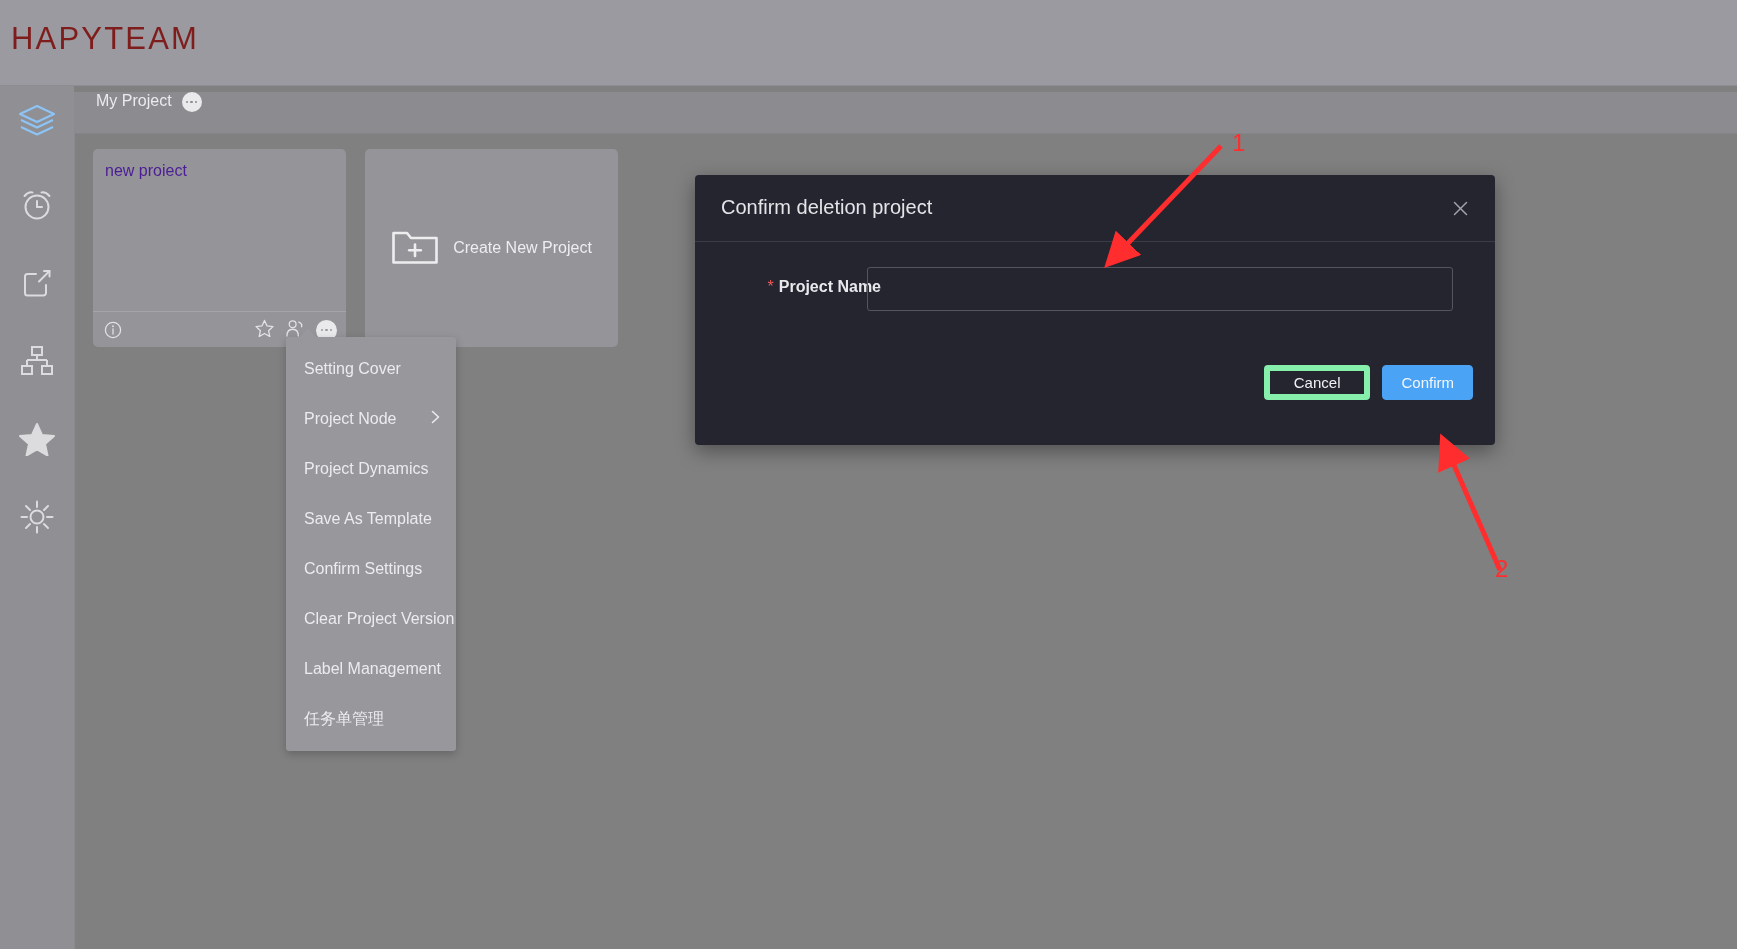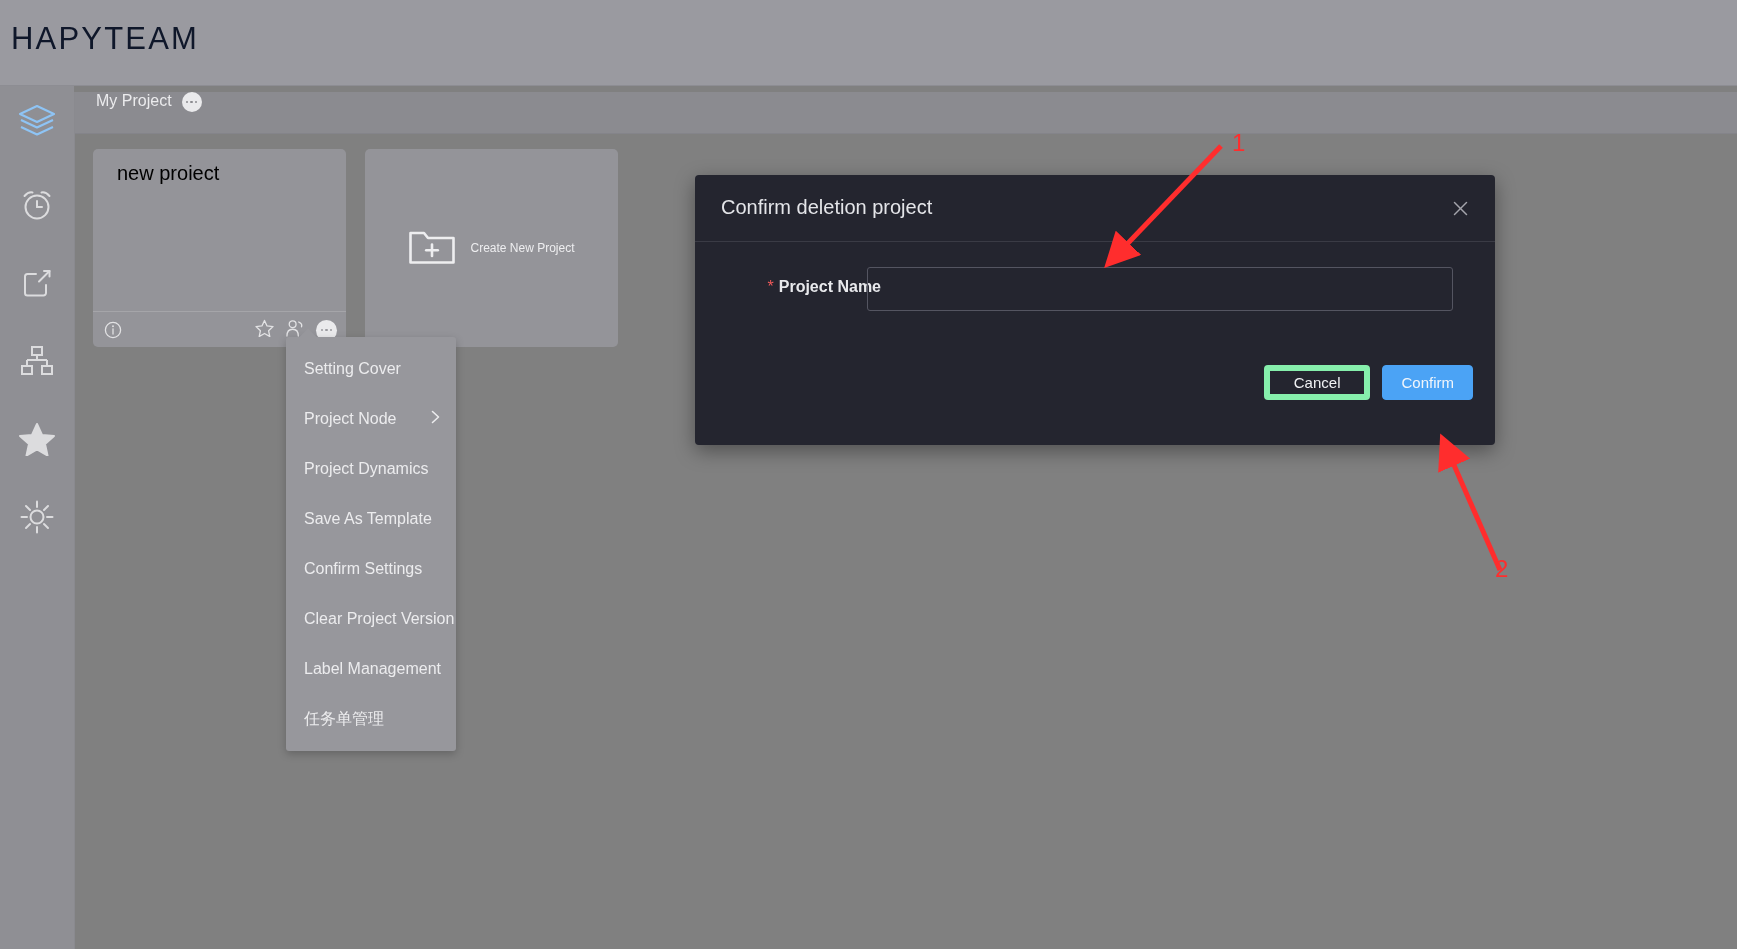--- a/index.html
+++ b/index.html
@@ -31,21 +31,21 @@
     background: #9a9aa0;
     border-bottom: 1px solid #8d8d93;
     box-sizing: border-box;
   }
   #brandbar .brand {
     position: absolute;
     left: 11px;
     top: 21px;
     font-size: 31px;
     letter-spacing: 2.2px;
-    color: #0f172a;
+    color: #7f1d1d;
     font-weight: 400;
     white-space: nowrap;
   }
 
   
   #rail {
     position: absolute;
     left: 0;
     top: 86px;
     width: 74px;
@@ -138,24 +138,24 @@
   .proj-card.existing { left: 0; }
   .proj-card .card-body {
     position: absolute;
     left: 0; top: 0;
     width: 253px;
     height: 162px;
     box-sizing: border-box;
   }
   .proj-card .card-title {
     position: absolute;
-    left: 24px;
+    left: 12px;
     top: 13px;
-    font-size: 20px;
-    color: #000000;
+    font-size: 16px;
+    color: #4c1d95;
   }
   .proj-card .card-foot {
     position: absolute;
     left: 0;
     top: 162px;
     width: 253px;
     height: 36px;
     border-top: 1px solid #a5a5a9;
     box-sizing: border-box;
   }
@@ -180,21 +180,21 @@
     width: 253px;
     height: 198px;
     background: #949499;
     border-radius: 5px;
     display: flex;
     align-items: center;
     justify-content: center;
     gap: 14px;
   }
   .create-card .create-label {
-    font-size: 12px;
+    font-size: 16px;
     color: #eeeef0;
   }
 
   
   #ctxmenu {
     position: absolute;
     left: 286px;
     top: 337px;
     width: 170px;
     background: #97979c;

